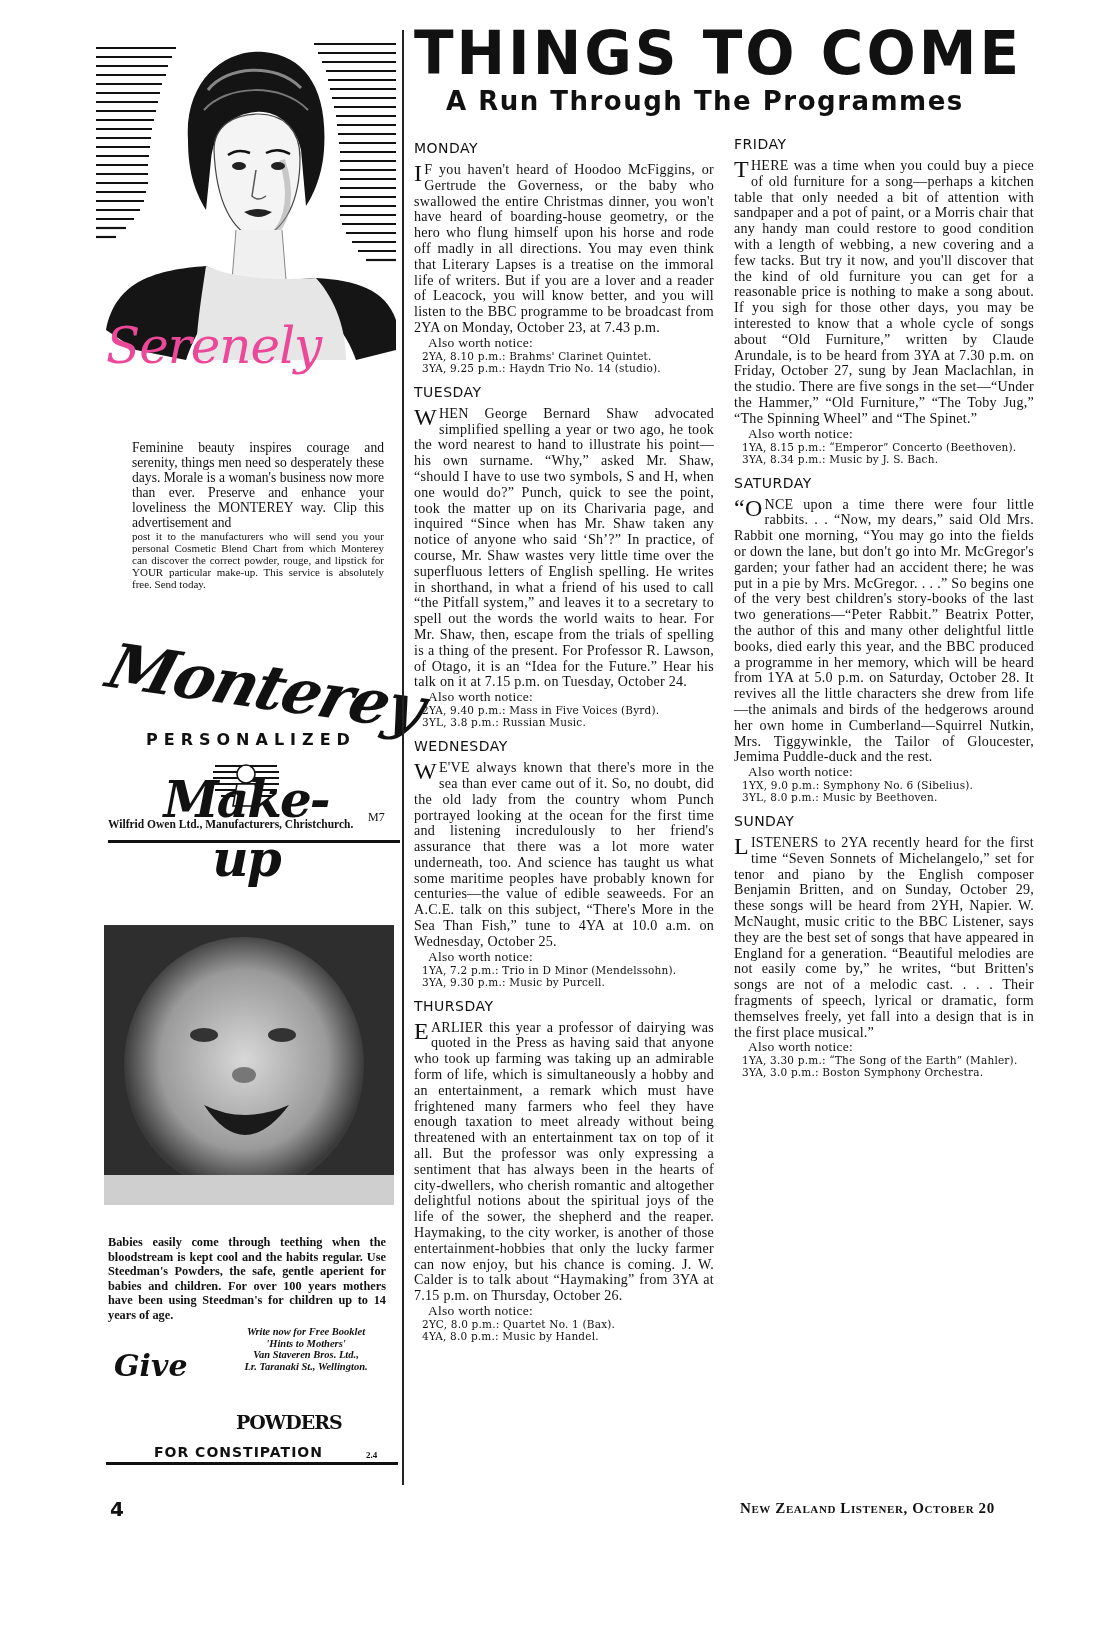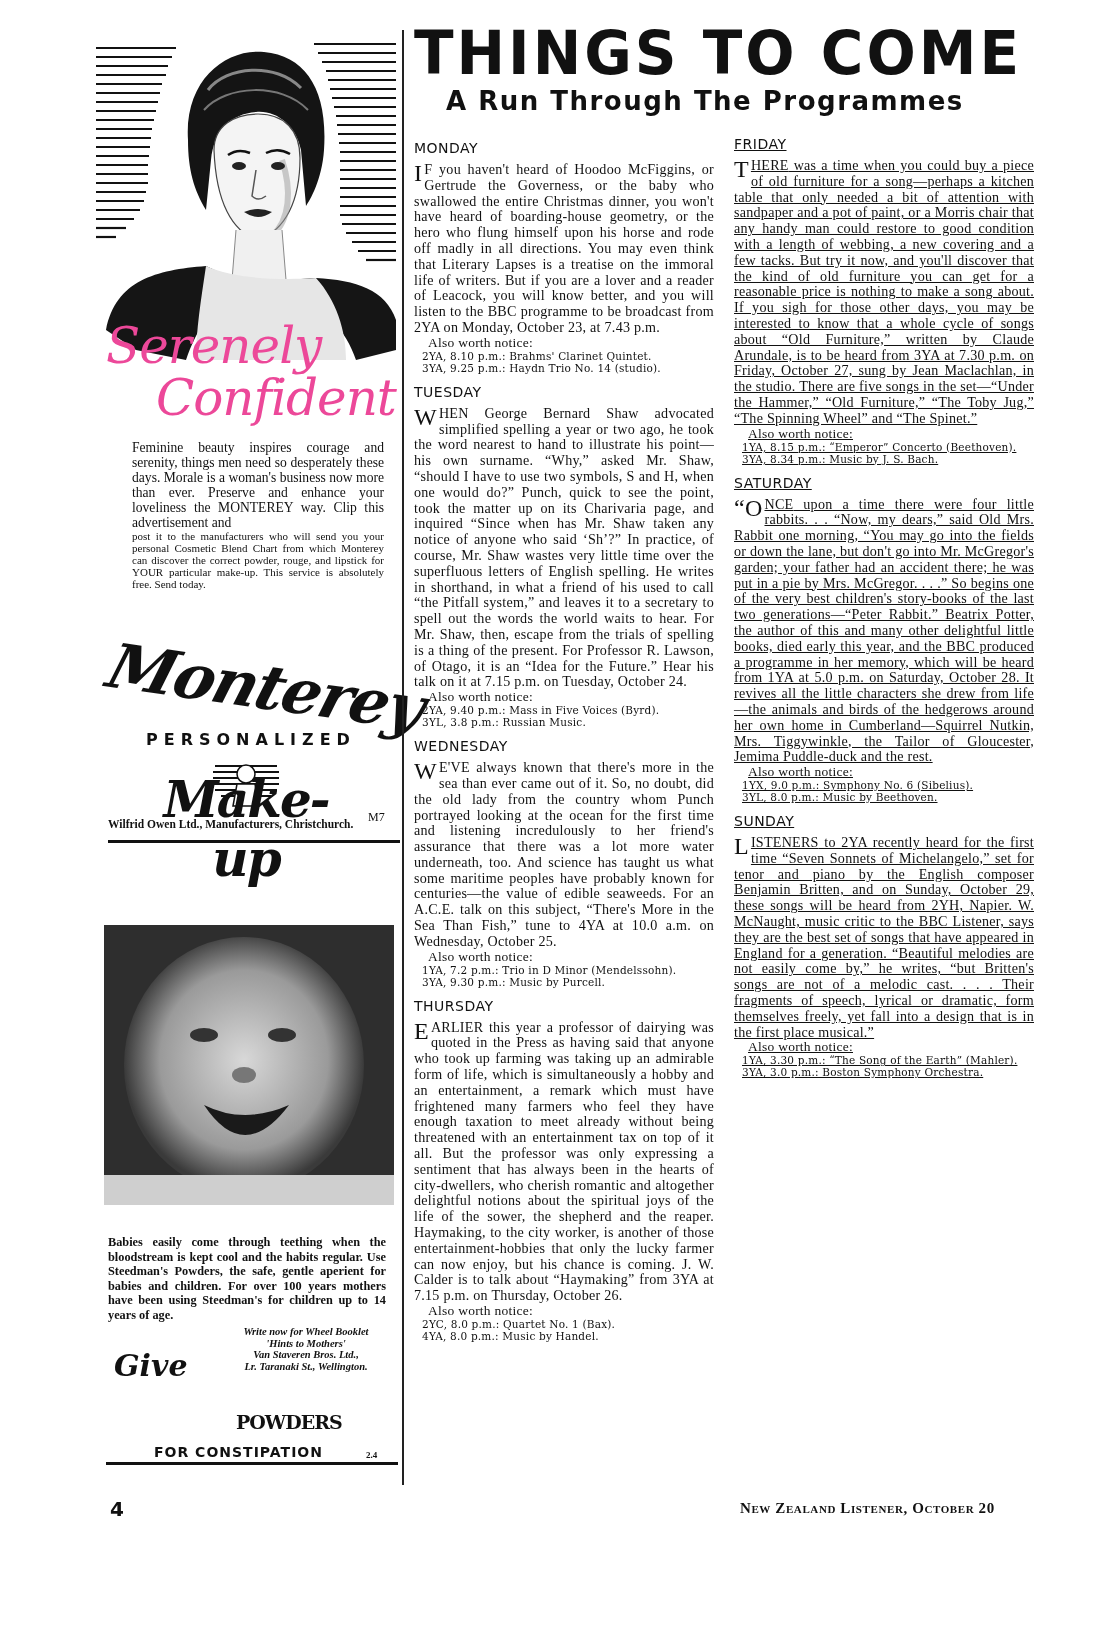--- a/index.html
+++ b/index.html
@@ -34,21 +34,21 @@
   .code2 { position: absolute; left: 270px; top: 1420px; font-family: "Liberation Serif", serif; font-size: 9px; font-weight: bold; }
   .rule2 { position: absolute; left: 10px; top: 1432px; width: 292px; height: 3px; background: #111; }
   .pagenum { position: absolute; left: 110px; top: 1497px; font-family: "DejaVu Sans", sans-serif; font-weight: bold; font-size: 20px; }
 
   
   .col-rule { position: absolute; left: 402px; top: 30px; width: 2px; height: 1455px; background: #222; }
   .title { position: absolute; left: 414px; top: 20px; width: 610px; font-family: "DejaVu Sans", sans-serif; font-weight: bold; font-size: 58px; line-height: 66px; letter-spacing: 3px; white-space: nowrap; transform: scaleY(1.05); }
   .subtitle { position: absolute; left: 446px; top: 86px; width: 560px; font-family: "DejaVu Sans", sans-serif; font-weight: bold; font-size: 26px; letter-spacing: 1.5px; white-space: nowrap; }
   .art-col { position: absolute; width: 300px; font-family: "Liberation Serif", serif; font-size: 14.1px; line-height: 15.8px; text-align: justify; letter-spacing: 0.25px; }
   .col-a { left: 414px; top: 130px; }
-  .col-b { left: 734px; top: 126px; text-decoration: underline; }
+  .col-b { left: 734px; top: 126px; }
   .day { font-family: "DejaVu Sans", sans-serif; font-size: 14px; font-weight: normal; letter-spacing: 0.5px; margin: 8px 0 4px 0; line-height: 20px; }
   .para { margin: 0; text-indent: 0; }
   .drop { font-size: 24px; line-height: 10px; float: left; margin: 4px 2px 0 0; padding-top: 2px; }
   .also { margin: 0 0 0 14px; font-size: 13.5px; line-height: 14px; }
   .notice { font-size: 10.5px; line-height: 12px; margin: 0 0 0 8px; font-family: "DejaVu Serif", serif; letter-spacing: 0.2px; }
   .footer { position: absolute; left: 740px; top: 1500px; font-family: "Liberation Serif", serif; font-weight: bold; font-size: 15px; letter-spacing: 0.6px; font-variant: small-caps; }
 </style>
 </head>
 <body>
 
@@ -122,21 +122,20 @@
         <path d="M148 182 Q 162 176 176 182 Q 162 192 148 182 Z" fill="#222"></path>
 
         <path d="M140 200 L 136 250 L 190 250 L 186 200" fill="#f0f0f0" stroke="#888" stroke-width="1"></path>
 
         <path d="M10 300 C 20 250, 60 240, 110 236 L 140 250 C 120 270, 100 300, 90 330 L 40 320 Z" fill="#151515"></path>
         <path d="M300 290 C 290 260, 260 250, 220 248 L 190 250 C 230 280, 250 300, 260 330 L 300 320 Z" fill="#151515"></path>
         <path d="M110 236 C 140 250, 190 250, 220 248 C 240 270, 250 300, 250 330 L 100 330 C 100 300, 105 270, 110 236 Z" fill="#e6e6e6"></path>
       </svg>
       <div class="serenely">
         <span>Serenely</span>
-        <span class="l2">Confident</span>
       </div>
     </div>
 
     <div class="ad-copy">
       <span>Feminine beauty inspires courage and serenity, things men need so desperately these days. Morale is a woman's business now more than ever. Preserve and enhance your loveliness the MONTEREY way. Clip this advertisement and</span>
       <span class="small">post it to the manufacturers who will send you your personal Cosmetic Blend Chart from which Monterey can discover the correct powder, rouge, and lipstick for YOUR particular make-up. This service is absolutely free. Send today.</span>
     </div>
 
     <div class="monterey">
       <div class="brand">Monterey</div>
@@ -172,21 +171,21 @@
         <ellipse cx="140" cy="140" rx="120" ry="128" fill="url(#face)"></ellipse>
         <ellipse cx="100" cy="110" rx="14" ry="7" fill="#333"></ellipse>
         <ellipse cx="178" cy="110" rx="14" ry="7" fill="#333"></ellipse>
         <ellipse cx="140" cy="150" rx="12" ry="8" fill="#777"></ellipse>
         <path d="M100 180 Q 140 240 185 180 Q 140 200 100 180 Z" fill="#1a1a1a"></path>
         <rect x="0" y="250" width="290" height="30" fill="#cfcfcf"></rect>
       </svg>
     </div>
     <div class="baby-copy">Babies easily come through teething when the bloodstream is kept cool and the habits regular. Use Steedman's Powders, the safe, gentle aperient for babies and children. For over 100 years mothers have been using Steedman's for children up to 14 years of age.</div>
     <div class="booklet">
-      <div>Write now for Wheel Booklet</div>
+      <div>Write now for Free Booklet</div>
       <div>'Hints to Mothers'</div>
       <div>Van Staveren Bros. Ltd.,</div>
       <div>Lr. Taranaki St., Wellington.</div>
     </div>
     <div class="give">Give</div>
     <div class="powders">POWDERS</div>
     <div class="constip">FOR CONSTIPATION</div>
     <div class="code2">2.4</div>
     <div class="rule2"></div>
   </div>

